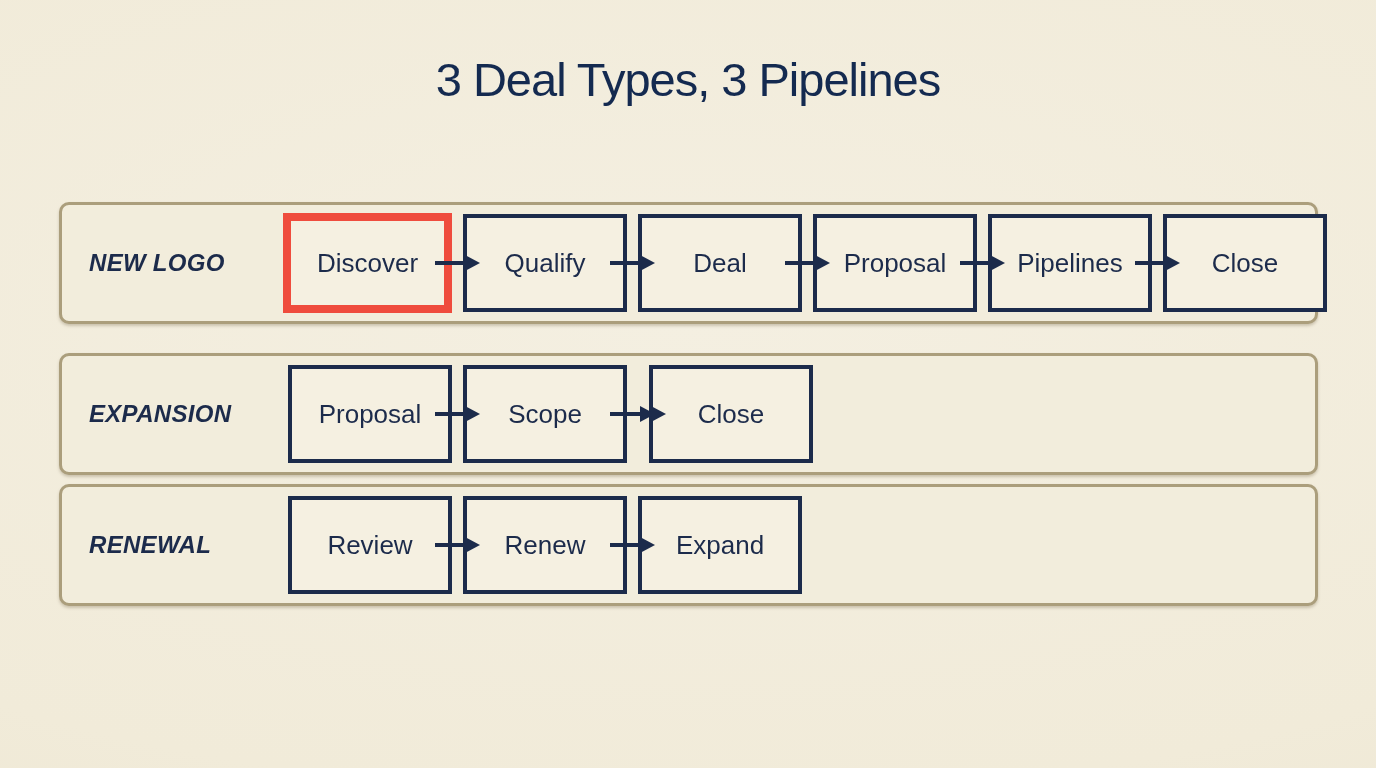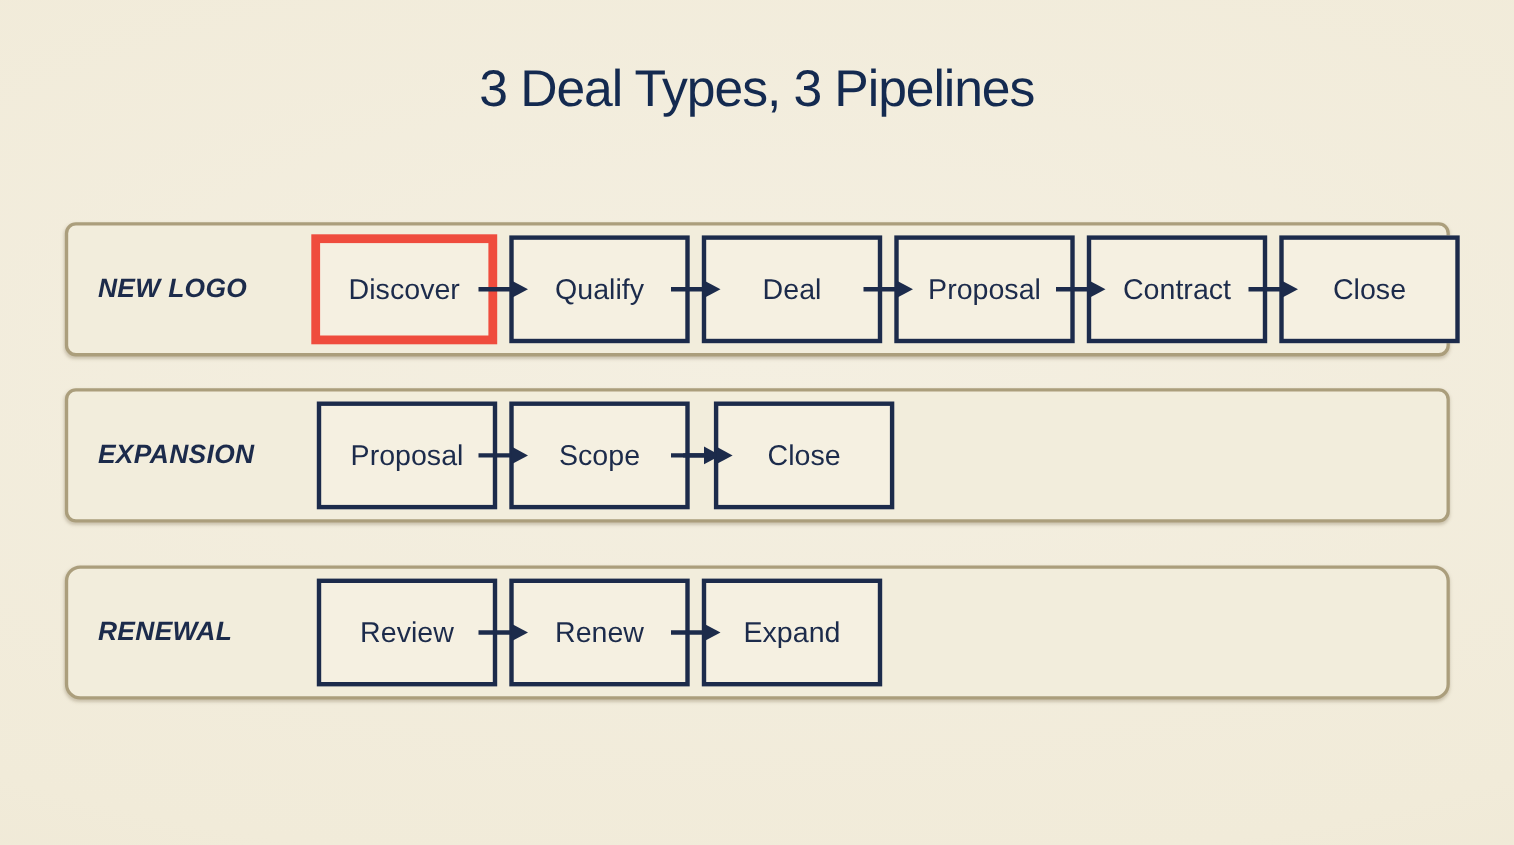--- a/index.html
+++ b/index.html
@@ -41,21 +41,21 @@
     left:59px;
     width:1259px;
     height:122px;
     border:3px solid var(--tan-border);
     border-radius:10px;
     background:var(--row-fill);
     box-shadow:0 2px 3px rgba(130,115,85,0.35);
   }
   .row:nth-child(1){top:202px;}
   .row:nth-child(2){top:353px;}
-  .row:nth-child(3){top:514px;border-radius:14px;}
+  .row:nth-child(3){top:484px;}
   .row-label{
     position:absolute;
     left:27px;
     top:50%;
     transform:translateY(-50%);
     font-size:24px;
     font-weight:700;
     letter-spacing:0.3px;
     color:var(--navy);
     white-space:nowrap;
@@ -149,21 +149,21 @@
           <div class="stage">
     <span class="stage-name">Proposal</span>
   </div>
           <div class="arrow">
     <svg viewBox="0 0 48 24" width="48" height="24" aria-hidden="true">
       <line x1="1" y1="12" x2="33" y2="12" stroke-width="4"></line>
       <polygon points="31,4 46,12 31,20"></polygon>
     </svg>
   </div>
           <div class="stage">
-    <span class="stage-name">Contract</span>
+    <span class="stage-name">Pipelines</span>
   </div>
           <div class="arrow">
     <svg viewBox="0 0 48 24" width="48" height="24" aria-hidden="true">
       <line x1="1" y1="12" x2="33" y2="12" stroke-width="4"></line>
       <polygon points="31,4 46,12 31,20"></polygon>
     </svg>
   </div>
           <div class="stage">
     <span class="stage-name">Close</span>
   </div>

